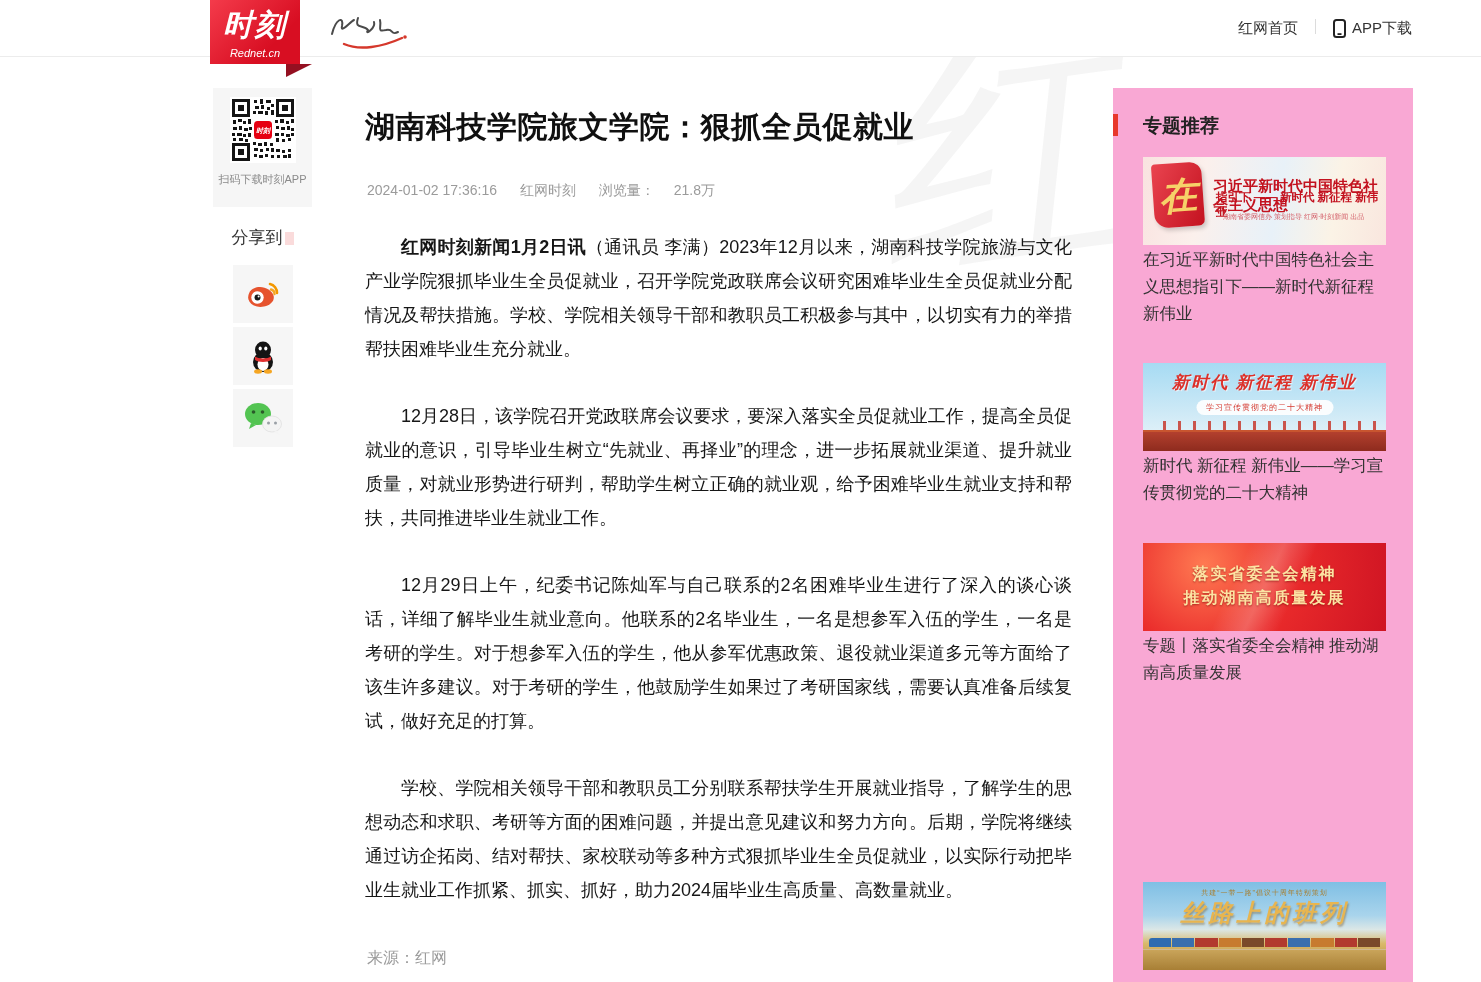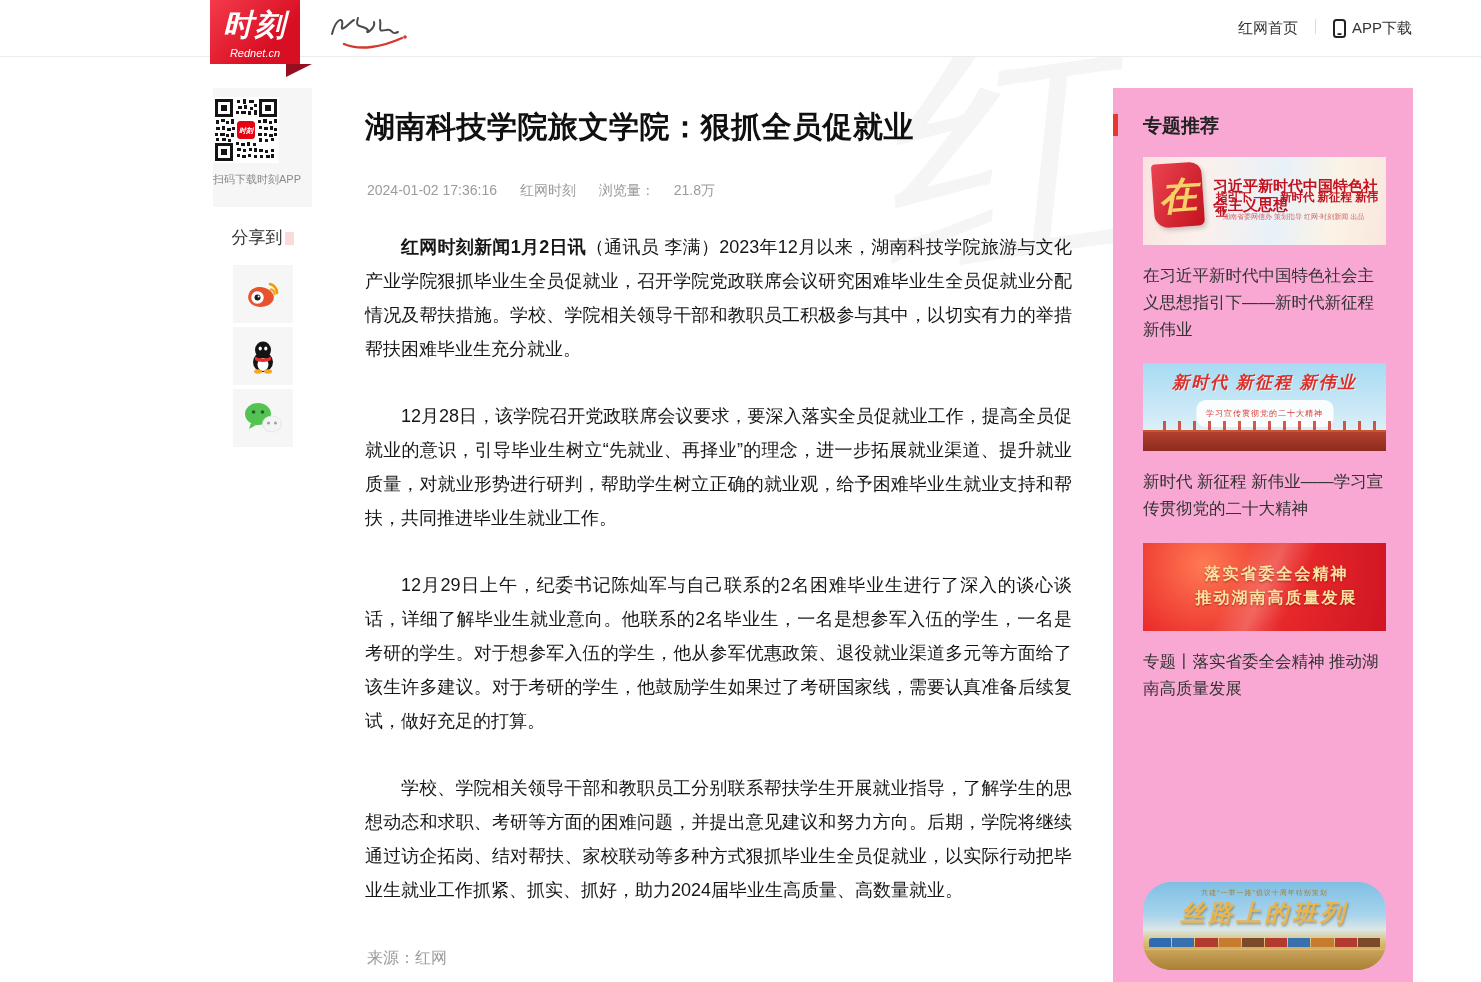--- a/index.html
+++ b/index.html
@@ -18,21 +18,21 @@
   .logo-cn { font-size:30px; font-weight:bold; font-style:italic; color:#fff; margin-top:5px; letter-spacing:2px; }
   .logo-en { font-size:11px; font-style:italic; color:#fff; margin-top:1px; }
   .calli { position:absolute; left:322px; top:8px; z-index:6; }
   .hnav { position:absolute; right:69px; top:19px; display:flex; gap:17px;
           font-size:15px; color:#333; z-index:6; }
   .hnav a { color:#333; text-decoration:none; cursor:pointer; display:flex; align-items:center; gap:6px; }
   .nav-div { width:1px; height:15px; background:#dcdcdc; }
 
   
   .qr-card { position:absolute; left:213px; top:88px; width:99px; height:119px; background:#f6f6f6;
-             text-align:left; z-index:2; }
+             text-align:center; z-index:2; }
   .qr-card svg { margin-top:9px; }
   .qr-label { font-size:11px; color:#8a8a8a; margin-top:5px; }
   .share-title { position:absolute; left:213px; top:226px; width:99px; text-align:center;
                  font-size:17px; color:#333; z-index:2; }
   .pink-mark { display:inline-block; width:9px; height:13px; background:#fadbdb; margin-left:2px;
                vertical-align:-2px; }
   .share-btn { position:absolute; left:233px; width:60px; height:58px; background:#f6f6f6;
                display:flex; align-items:center; justify-content:center; cursor:pointer; z-index:2; }
   .share-weibo { top:265px; } .share-qq { top:327px; } .share-wechat { top:389px; }
 
@@ -50,66 +50,66 @@
   .article-src { position:absolute; left:367px; top:948px; font-size:16px; color:#9b9b9b; z-index:1; }
 
   
   .sidebar { position:absolute; left:1113px; top:88px; width:300px; height:894px; background:#f9a8d4; z-index:2; }
   .sb-head { position:absolute; left:0; top:25px; height:24px; }
   .sb-bar { position:absolute; left:0; top:1px; width:5px; height:22px; background:#e8382c; }
   .sb-title { position:absolute; left:30px; top:0; font-size:19px; font-weight:bold; color:#222; white-space:nowrap; }
   .topic { position:absolute; left:30px; width:243px; cursor:pointer; }
   .t1c { top:69px; } .t2c { top:275px; } .t3c { top:455px; } .t4c { top:637px; } .t5c { top:794px; }
   .art { position:relative; width:243px; height:88px; overflow:hidden; }
-  .caption { margin-top:17px; font-size:16.5px; line-height:27px; color:#333; }
+  .caption { margin-top:1px; font-size:16.5px; line-height:27px; color:#333; }
 
   
   .art1 { background:linear-gradient(100deg,#f9e3e0,#fbf0ec 25%,#e8f1f8 55%,#fbf3e6 78%,#f9e6de); }
   .art1 .flag { position:absolute; left:10px; top:6px; width:50px; height:64px;
                 background:linear-gradient(120deg,#ea4450,#c3121f); border-radius:4px 12px 6px 14px;
                 transform:rotate(-4deg); box-shadow:2px 3px 4px rgba(0,0,0,.18); }
   .art1 .flag i { display:block; text-align:center; margin-top:8px; font-size:38px; font-weight:bold;
                   font-style:italic; color:#f6d169; }
   .art1 .a1t1 { position:absolute; left:70px; top:20px; font-size:15px; font-weight:bold; color:#c3121f; }
   .art1 .a1t2 { position:absolute; left:73px; top:33px; font-size:11.5px; font-weight:bold; color:#c3121f; }
   .art1 .a1t3 { position:absolute; left:80px; top:55px; font-size:7px; color:#d4606a; }
   
   .art2 { background:linear-gradient(#a6dbf3,#cde9f6 55%,#eef6fa); }
   .art2 .a2t1 { position:absolute; width:100%; text-align:center; top:8px; font-size:17px; font-weight:bold;
                 font-style:italic; color:#dd2f28; letter-spacing:2px; text-shadow:1px 1px 0 rgba(255,255,255,.6); }
   .art2 .pill { position:absolute; left:50%; transform:translateX(-50%); top:37px;
-                background:rgba(255,255,255,.9); color:#d43a30; font-size:8px; padding:8px 10px;
+                background:rgba(255,255,255,.9); color:#d43a30; font-size:8px; padding:2px 10px;
                 border-radius:9px; letter-spacing:1px; white-space:nowrap; }
   .art2 .flags { position:absolute; bottom:21px; left:8px; right:8px; height:9px;
                  background:repeating-linear-gradient(90deg,transparent 0 12px,#c62f22 12px 15px); opacity:.8; }
   .art2 .building { position:absolute; bottom:0; left:0; right:0; height:21px;
                     background:linear-gradient(#b3402e,#8e2b1e); border-top:2px solid #c8552f; }
   
-  .art3 { background:radial-gradient(circle at 25% 25%,#ff7a52 0%,#ea2b2b 45%,#cf1423 100%);padding-left:12px; }
+  .art3 { background:radial-gradient(circle at 25% 25%,#ff7a52 0%,#ea2b2b 45%,#cf1423 100%); }
   .art3::before { content:""; position:absolute; inset:0;
                   background:linear-gradient(115deg,transparent 38%,rgba(255,255,255,.22) 50%,transparent 62%); }
   .art3 .a3t1,.art3 .a3t2 { position:absolute; width:100%; text-align:center; font-weight:bold;
                             color:#fce3a2; letter-spacing:2px; font-size:16px;
                             text-shadow:0 1px 2px rgba(110,0,0,.55); }
   .art3 .a3t1 { top:21px; } .art3 .a3t2 { top:45px; }
   
   .art4 { background:linear-gradient(160deg,#8fc3b0,#69a892 45%,#49876f); }
   .art4::before { content:""; position:absolute; top:6px; left:0; right:0; height:32px;
                   background:radial-gradient(ellipse at 18% 100%,rgba(255,255,255,.28),transparent 52%),
                              radial-gradient(ellipse at 72% 100%,rgba(255,255,255,.2),transparent 55%); }
   .art4::after { content:""; position:absolute; bottom:0; left:0; right:0; height:26px;
                  background:linear-gradient(transparent,rgba(25,55,42,.6)); }
   .art4 .a4t1 { position:absolute; left:16px; top:16px; font-size:15px; font-weight:bold; font-style:italic;
                 color:#fff; letter-spacing:1px; text-shadow:0 1px 2px rgba(0,60,40,.45); z-index:1; white-space:nowrap; }
   .art4 .hz { font-size:10px; vertical-align:5px; margin:0 2px; color:#ffe9b0; }
   .art4 .a4s1 { position:absolute; left:16px; top:47px; font-size:7px; color:rgba(255,255,255,.92); z-index:1; white-space:nowrap; }
   .art4 .a4s2 { position:absolute; left:16px; top:59px; font-size:6px; color:rgba(255,255,255,.75); z-index:1; white-space:nowrap; }
   .art4 .reddot { position:absolute; right:8px; bottom:10px; width:20px; height:9px; background:#d03026; opacity:.85; z-index:1; }
   
-  .art5 { background:linear-gradient(#7fbfe4 0%,#a9d4ec 38%,#dbe7e6 54%,#d9b96a 70%,#b08338 100%);border-radius:28px; }
+  .art5 { background:linear-gradient(#7fbfe4 0%,#a9d4ec 38%,#dbe7e6 54%,#d9b96a 70%,#b08338 100%); }
   .art5 .a5top { position:absolute; width:100%; text-align:center; top:6px; font-size:7px;
                  color:#a87e2e; letter-spacing:1px; }
   .art5 .a5t1 { position:absolute; width:100%; text-align:center; top:15px; font-size:24px; font-weight:bold;
                 font-style:italic; color:#e8b54f; letter-spacing:4px;
                 text-shadow:1px 2px 2px rgba(110,65,0,.4); }
   .art5 .train { position:absolute; left:6px; right:6px; top:56px; height:9px; display:flex; gap:1px; }
   .art5 .train i { flex:1; }
   .art5 .train i:nth-child(1){ background:#2e6bb0; border-radius:3px 0 0 1px; }
   .art5 .train i:nth-child(2){ background:#3a6fae; } .art5 .train i:nth-child(3){ background:#b23a2e; }
   .art5 .train i:nth-child(4){ background:#c77b2f; } .art5 .train i:nth-child(5){ background:#7a4a2a; }

